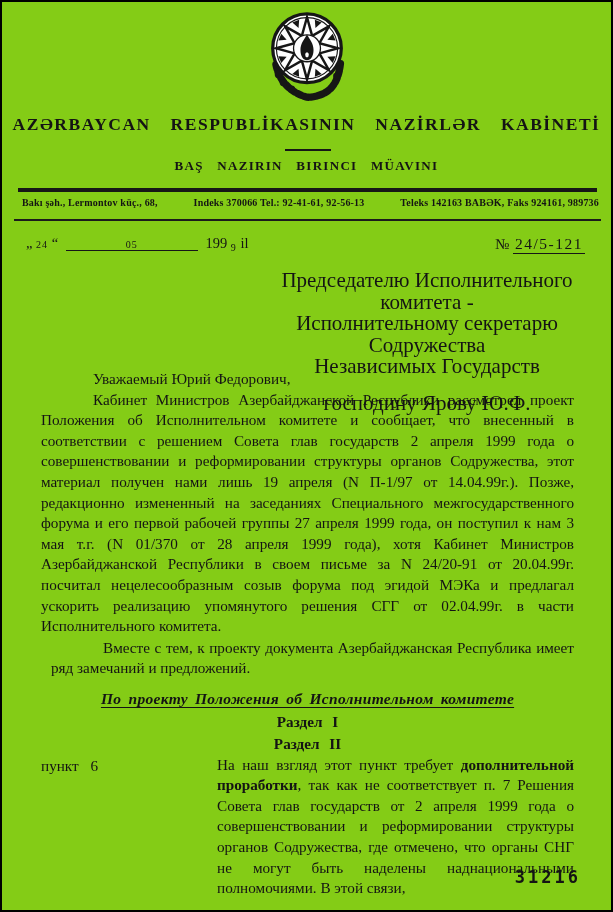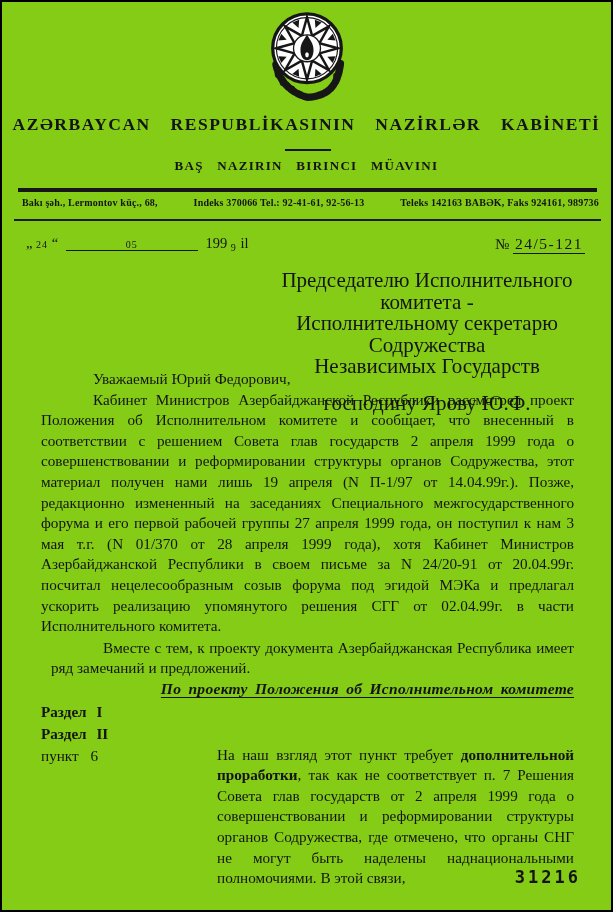--- a/index.html
+++ b/index.html
@@ -62,26 +62,26 @@
   
   .letter-body {
     position:absolute; top:367px; left:39px; right:37px;
     font-size:15.2px; line-height:20.6px; text-align:justify;
   }
   .greeting { text-indent:52px; text-align:left; }
   .para { text-indent:52px; margin:0; }
   .para2 { margin-top:1px;margin-left:10px; }
 
   .review-heading {
-    margin-top:0; text-align:right;
+    margin-top:10px; text-align:center;
     font-weight:bold; font-style:italic; font-size:15.5px;
     text-decoration:underline; text-underline-offset:3px;
     letter-spacing:.3px; word-spacing:3px;
   }
-  .section-label { font-weight:bold; font-size:15.2px; text-align:left; margin-top:2px; word-spacing:6px; }
+  .section-label { font-weight:bold; font-size:15.2px; text-align:center; margin-top:2px; word-spacing:6px; }
   .point-row { display:grid; grid-template-columns:176px 1fr; text-align:left; }
   .point-label { word-spacing:8px; padding-top:1px; }
   .point-text { text-align:justify; }
   .hang { padding-left:16px; text-indent:-16px; }
   .bold { font-weight:bold; }
 
   .stamp {
     position:absolute; top:865px; right:30px;
     font-family:"DejaVu Sans Mono","Liberation Mono",monospace;
     font-weight:bold; font-size:17px; letter-spacing:3px;

